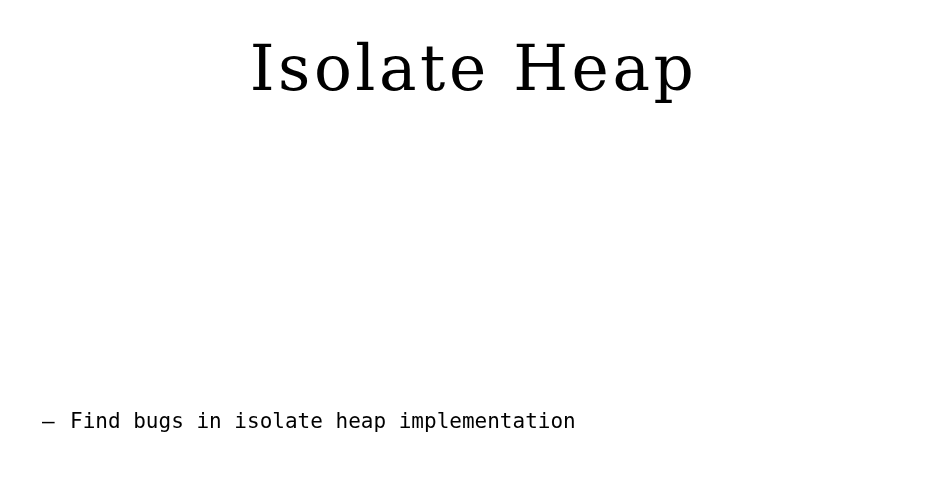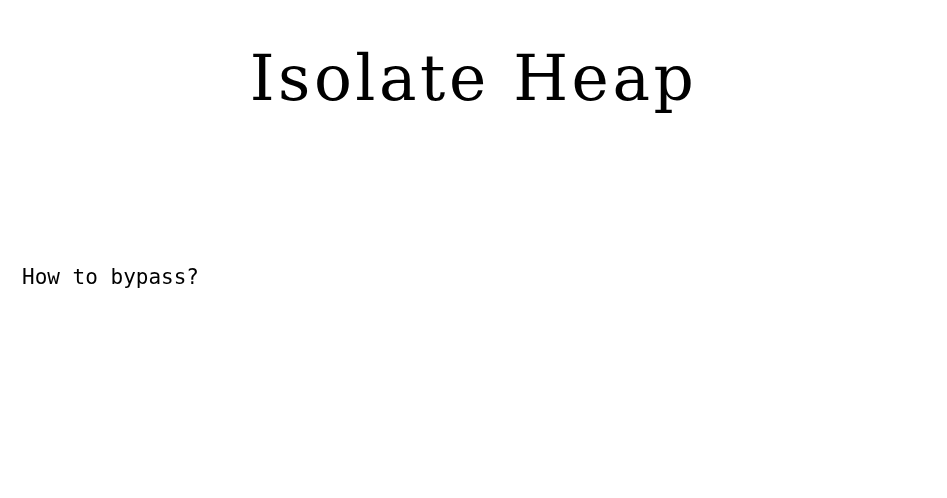--- a/index.html
+++ b/index.html
@@ -19,21 +19,21 @@
 
   .slide {
     position: absolute;
     inset: 0;
     background: #ffffff;
   }
 
   
   .slide-title {
     position: absolute;
-    top: 46px;
+    top: 36px;
     left: 0;
     width: 947px;
     text-align: center;
     font-family: "DejaVu Serif", "Liberation Serif", serif;
     font-size: 63px;
     font-weight: 400;
     letter-spacing: 3.5px;
     line-height: 1.05;
     white-space: pre;
   }
@@ -77,21 +77,20 @@
 </style>
 </head>
 <body>
 
 <div class="slide">
 
   <div class="slide-title">Isolate Heap</div>
 
   <div class="body-block">
 
-    <div class="lead-line">How to bypass?</div>
 
     
     <div class="bullet-group g1">
       <div class="bullet-row"><span class="dash">–</span><span>Find bugs in isolate heap implementation</span></div>
       
     </div>
 
     
     
 

